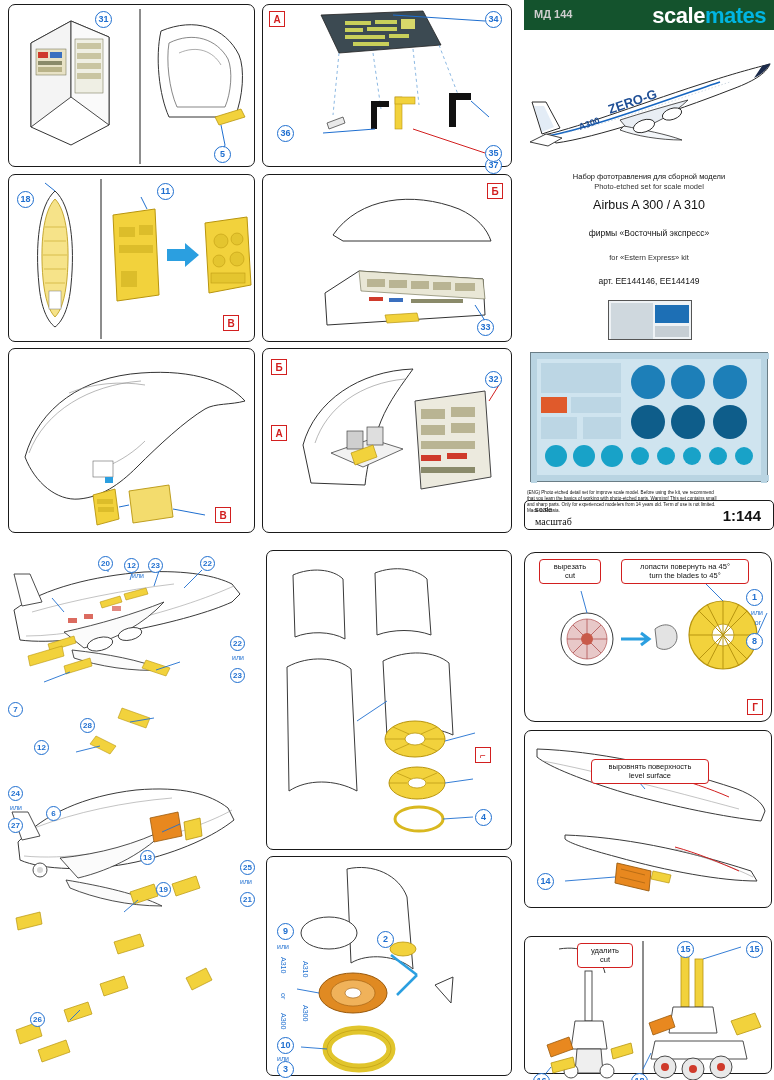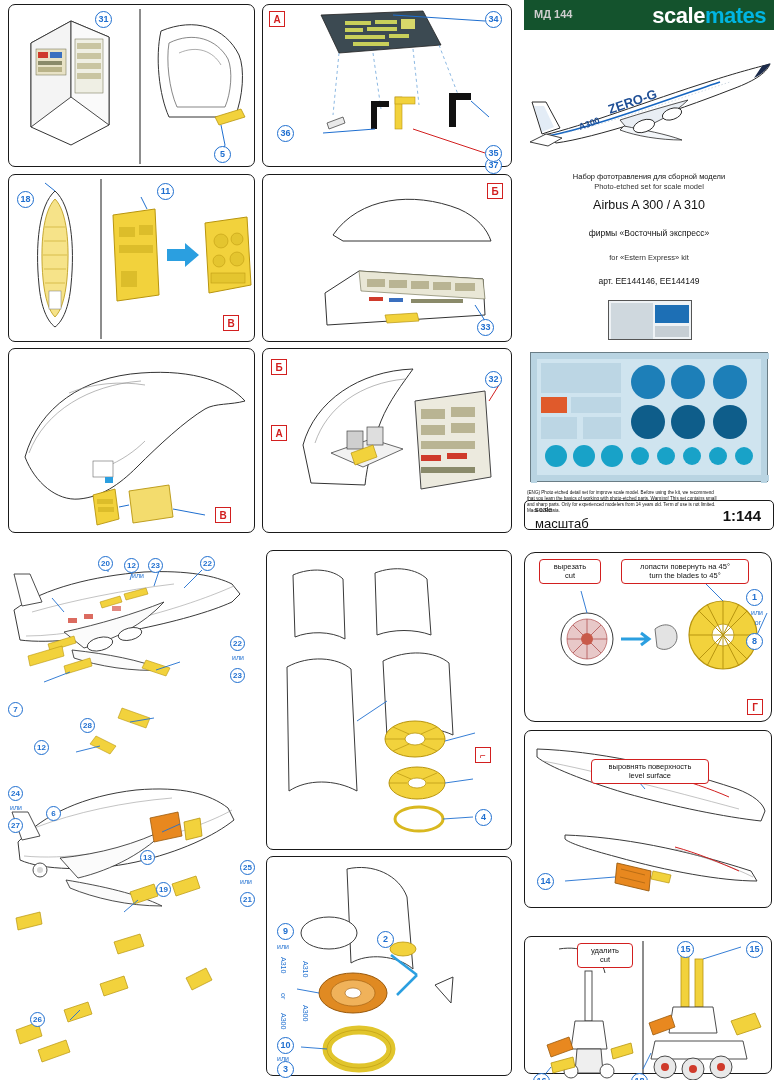--- a/index.html
+++ b/index.html
@@ -186,21 +186,21 @@
     <div class="wheel teal" style="left:100px;top:94px;width:18px;height:18px;"></div>
     <div class="wheel teal" style="left:126px;top:94px;width:18px;height:18px;"></div>
     <div class="wheel teal" style="left:152px;top:94px;width:18px;height:18px;"></div>
     <div class="wheel teal" style="left:178px;top:94px;width:18px;height:18px;"></div>
     <div class="wheel teal" style="left:204px;top:94px;width:18px;height:18px;"></div>
   </div>
 
   <div class="engtext">(ENG) Photo etched detail set for improve scale model.  Before using the kit, we recommend that you learn the basics of working with photo-etched parts.  Warning! This set contains small and sharp parts. Only for experienced modelers from 14 years old. Term of use is not limited. Made in Russia.</div>
   <div class="scalebox">
     <div style="position:absolute;left:10px;top:4px;font-size:7.5px;color:#111;">scale</div>
-    <div style="position:absolute;left:10px;top:15px;font-size:13px;color:#111;">масштаб</div>
+    <div style="position:absolute;left:10px;top:15px;font-size:10px;color:#111;font-family:Liberation Serif, serif;">масштаб</div>
     <div style="position:absolute;right:12px;top:6px;font-size:15px;font-weight:bold;color:#111;">1:144</div>
   </div>
 
   <div class="panel" style="left:8px;top:4px;width:247px;height:163px;">
     <svg width="247" height="163">
       <line x1="131" y1="4" x2="131" y2="159" stroke="#1a1a1a" stroke-width="1"></line>
 
       <path d="M22 38 L62 16 L100 32 L100 120 L62 140 L22 122 Z" fill="#ffffff" stroke="#333" stroke-width="1"></path>
       <path d="M22 38 L62 16 L62 92 L22 122 Z" fill="#f4f4f4" stroke="#333" stroke-width="0.9"></path>
       <path d="M62 16 L100 32 L100 120 L62 92 Z" fill="#fafafa" stroke="#333" stroke-width="0.9"></path>

